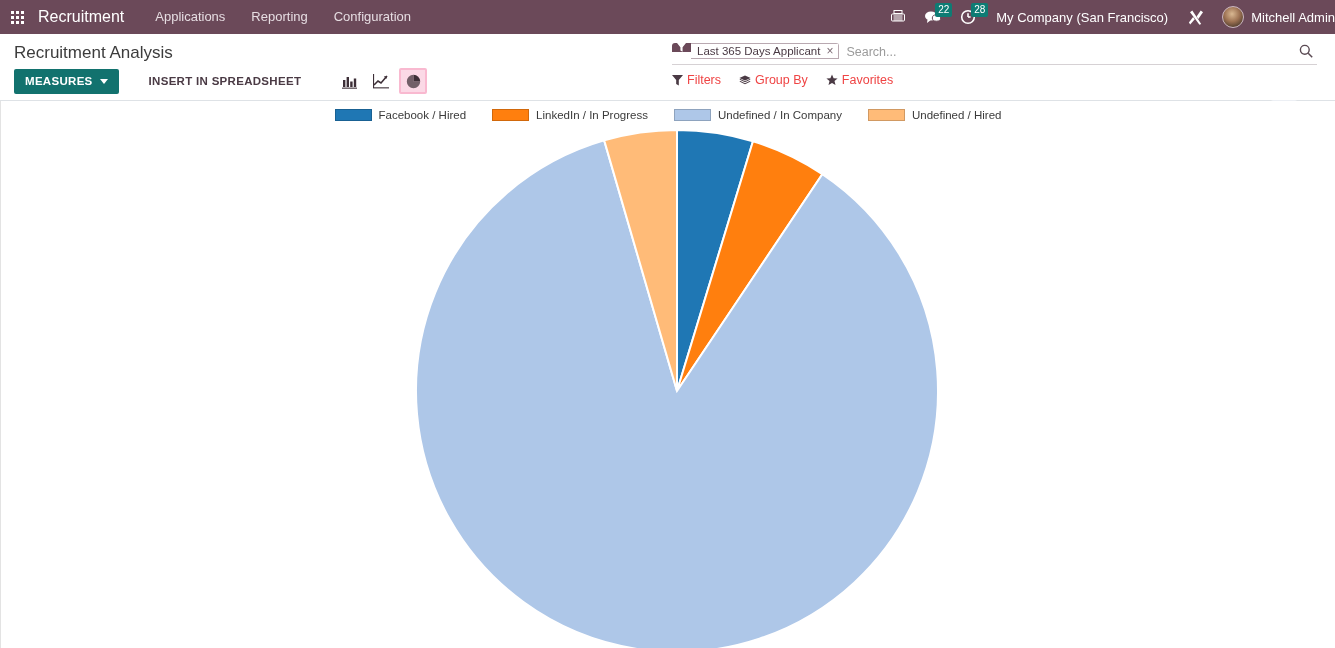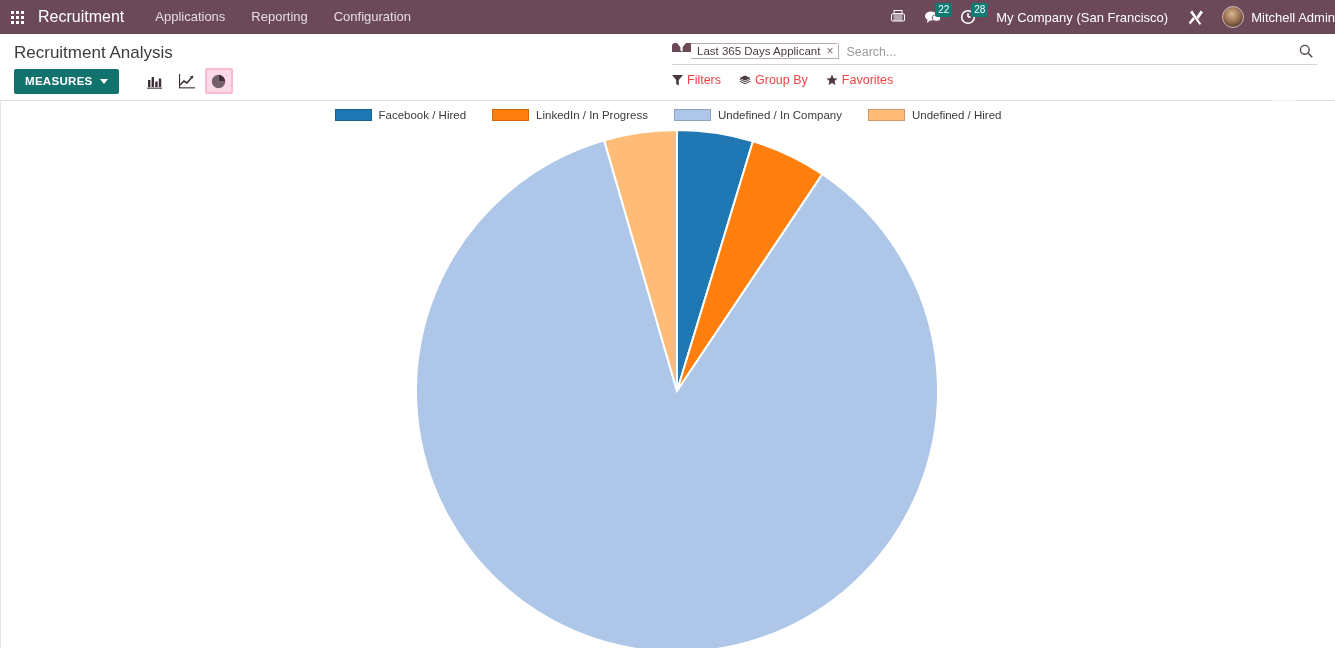--- a/index.html
+++ b/index.html
@@ -344,20 +344,21 @@
 
 <div class="control-panel">
   <div class="cp-title">Recruitment Analysis</div>
 
   <div class="cp-actions">
     <button class="btn-measures">
       <span>MEASURES</span>
       <span class="caret-down"></span>
     </button>
 
+    <button class="btn-spreadsheet">INSERT IN SPREADSHEET</button>
 
     <div class="view-icons">
       <div class="view-icon-btn">
         <svg width="15" height="15" viewBox="0 0 15 15">
           <rect x="1" y="6" width="2.4" height="7" fill="#3d2f37"></rect>
           <rect x="4.6" y="3" width="2.4" height="10" fill="#3d2f37"></rect>
           <rect x="8.2" y="7.5" width="2.4" height="5.5" fill="#3d2f37"></rect>
           <rect x="11.8" y="4.5" width="2.4" height="8.5" fill="#3d2f37"></rect>
           <rect x="0" y="13.6" width="15" height="1.1" fill="#3d2f37"></rect>
         </svg>

